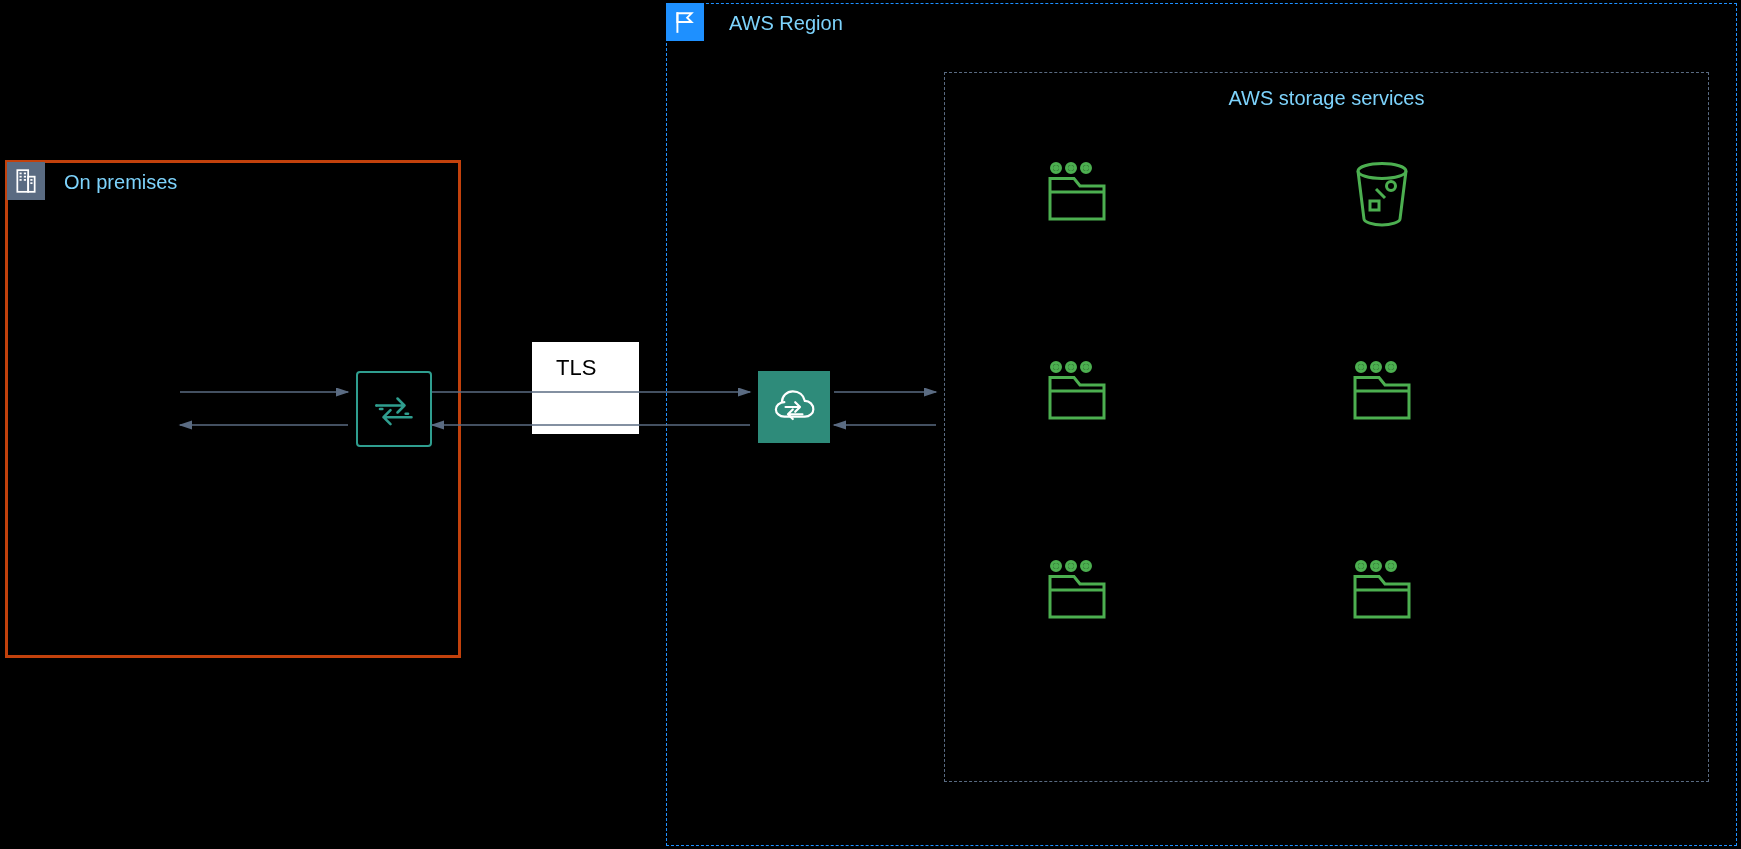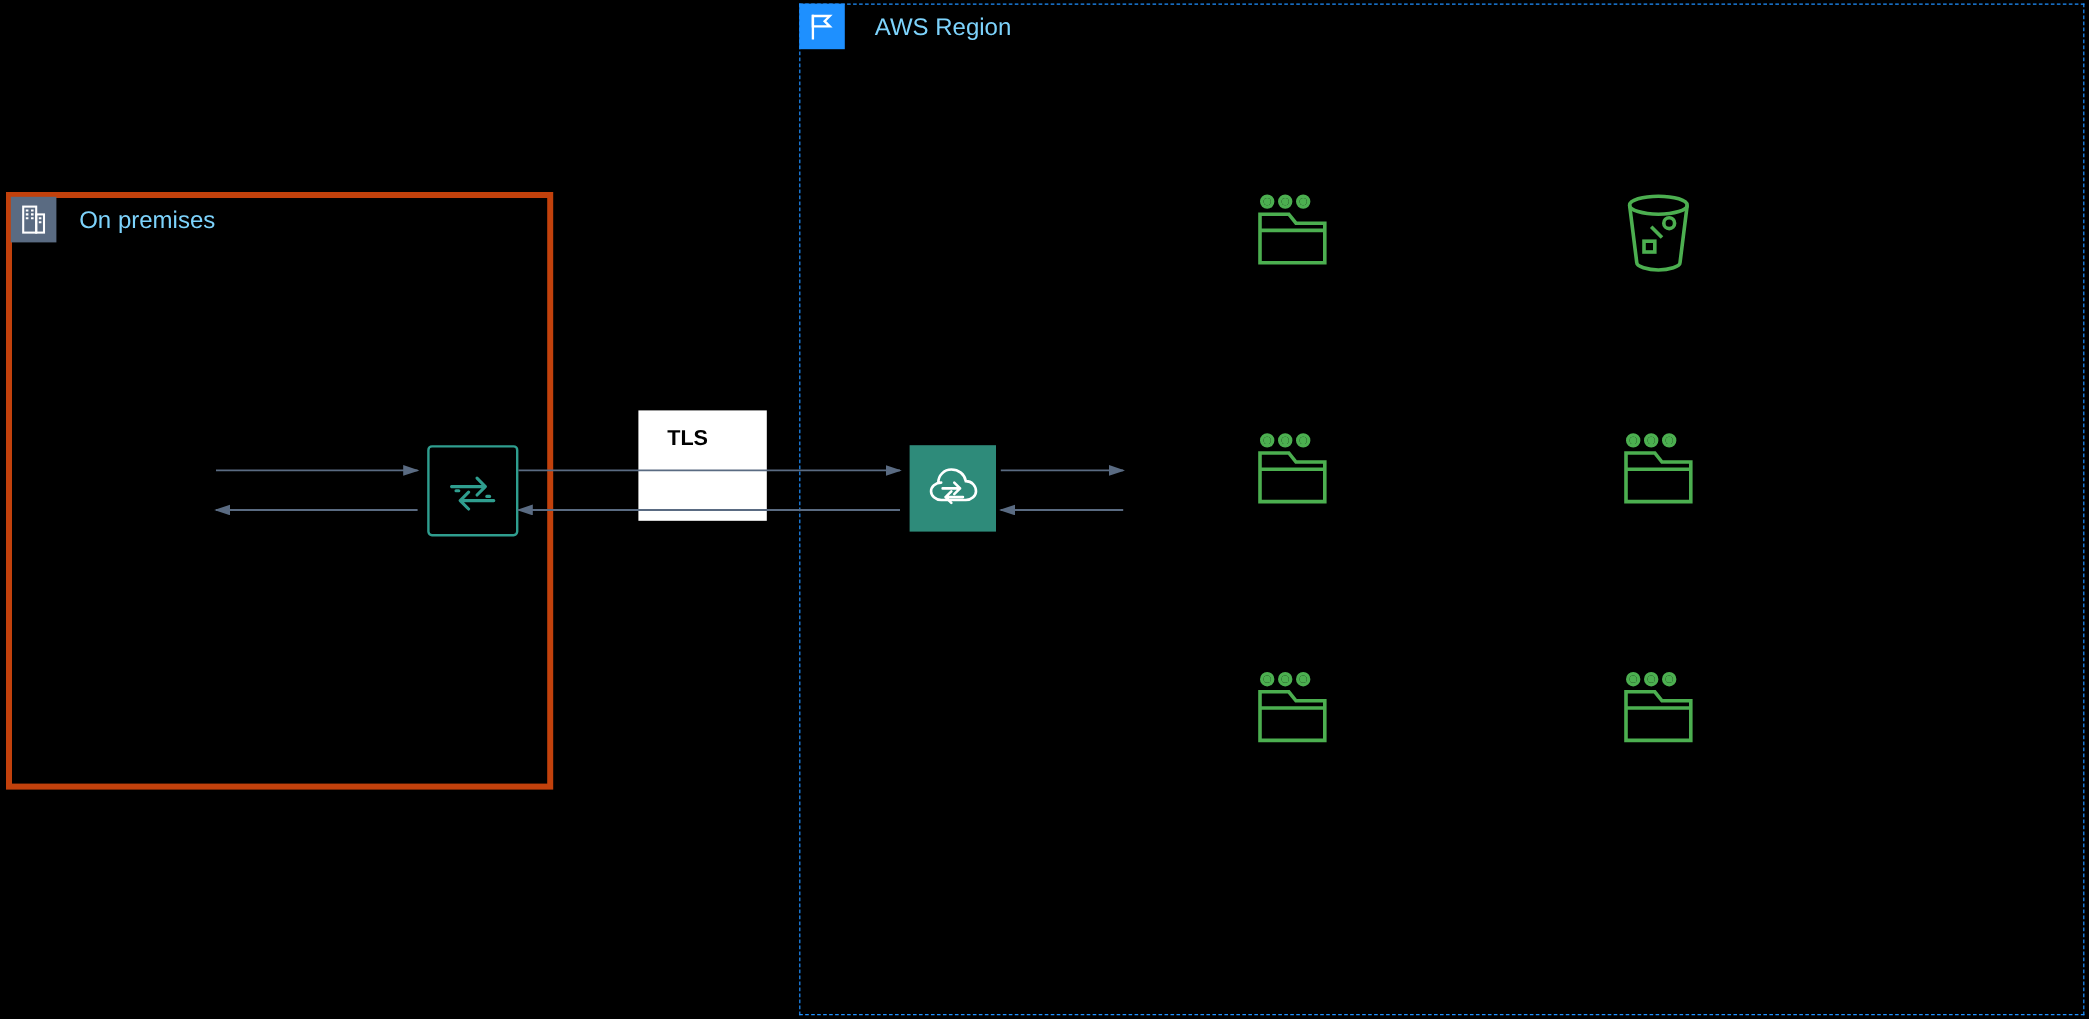--- a/index.html
+++ b/index.html
@@ -1,26 +1,26 @@
 <!DOCTYPE html>
 <html><head>
 <meta charset="utf-8">
 <style>
   html,body{margin:0;padding:0;background:#000;font-family:Arial,Helvetica,sans-serif}
   .stage{position:relative;width:1741px;height:849px}
   .box{position:absolute;box-sizing:border-box}
-  .onprem{border:5px solid #c2410c}
+  .onprem{border:3px solid #c2410c}
   .region{border:1px dashed #1e90ff}
   .storage{border:1px dashed #5a6b82}
   .badge{position:absolute;width:38px;height:38px;top:-1px;left:-1px;display:flex;align-items:center;justify-content:center}
   .badge-onprem{background:#5a6b82}
   .badge-region{background:#1e90ff}
   .label{position:absolute;color:#7dd3fc;font-size:20px;white-space:nowrap}
   .tls-box{position:absolute;background:#fff}
-  .tls-text{position:absolute;color:#000;font-size:18px;font-weight:700}
+  .tls-text{position:absolute;color:#000;font-size:22px;font-weight:400}
   .agent-box{position:absolute;width:72px;height:72px;border:2px solid #2f9e8f;border-radius:4px;background:#000;display:flex;align-items:center;justify-content:center}
   .ds-box{position:absolute;width:72px;height:72px;background:#2e8b7a;display:flex;align-items:center;justify-content:center}
   svg{display:block}
   .svc{position:absolute;width:72px;height:72px}
   .arrows{position:absolute;left:0;top:0;pointer-events:none}
 </style>
 </head>
 <body>
 
 <div class="stage">
@@ -46,20 +46,23 @@
   <div class="box region" style="left:666px;top:3px;width:1071px;height:843px">
     <div class="badge badge-region">
       <svg width="26" height="26" viewBox="0 0 24 24" fill="none" stroke="#fff" stroke-width="1.8">
         <line x1="5" y1="3" x2="5" y2="22"></line>
         <path d="M5 4 L18 4 L14 8 L18 12 L5 12 Z" fill="none"></path>
       </svg>
     </div>
     <div class="label" style="left:62px;top:8px">AWS Region</div>
   </div>
 
+  <div class="box storage" style="left:944px;top:72px;width:765px;height:710px">
+    <div class="label" style="left:50%;top:14px;transform:translateX(-50%)">AWS storage services</div>
+  </div>
 
   <div class="tls-box" style="left:532px;top:342px;width:107px;height:92px"></div>
   <div class="tls-text" style="left:556px;top:355px">TLS</div>
 
   <div class="agent-box" style="left:356px;top:371px">
     <svg width="56" height="56" viewBox="0 0 48 48" fill="none" stroke="#2f9e8f" stroke-width="2.2" stroke-linecap="round">
       <path d="M9 21 L33 21 M33 21 L27 15 M33 21 L27 27"></path>
       <path d="M39 31 L15 31 M15 31 L21 25 M15 31 L21 37"></path>
       <line x1="9" y1="21" x2="9" y2="21"></line>
       <line x1="12" y1="24" x2="14" y2="24" stroke-dasharray="2 2"></line>

